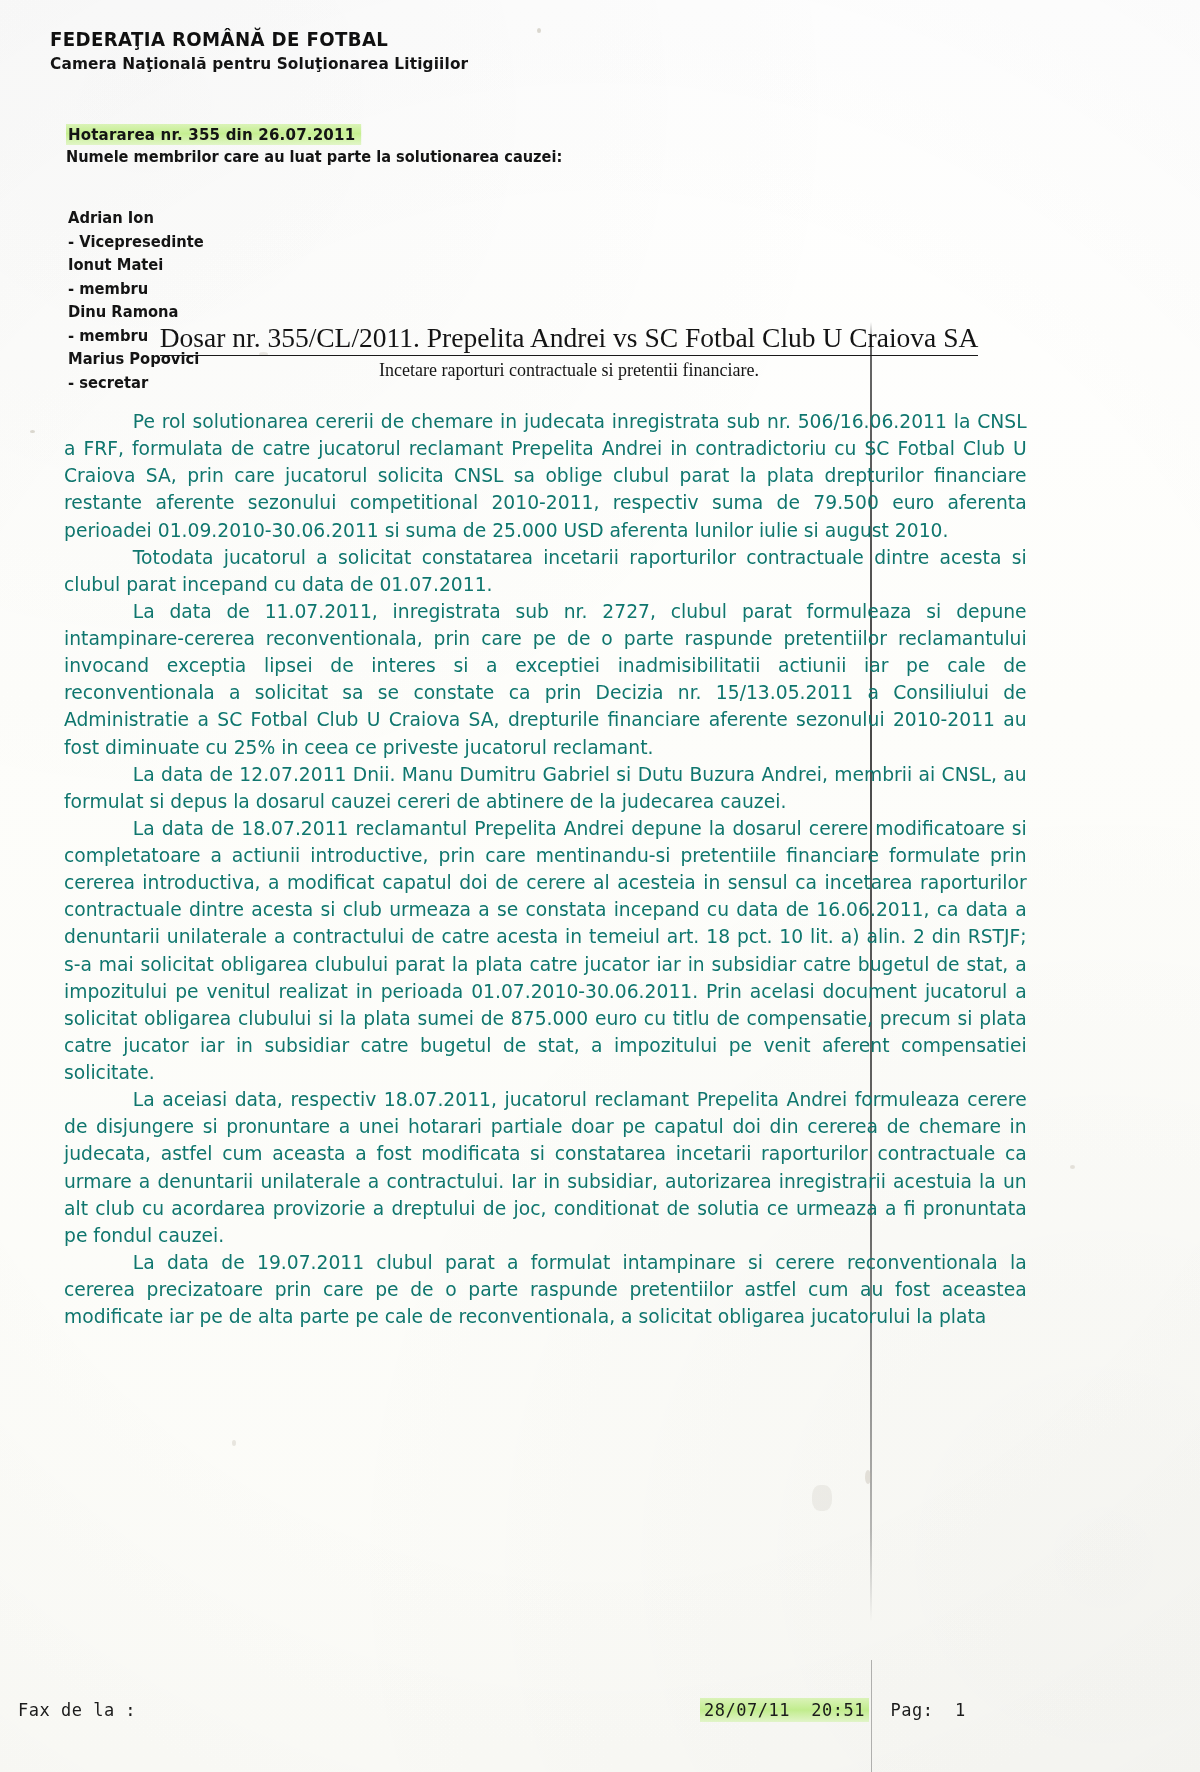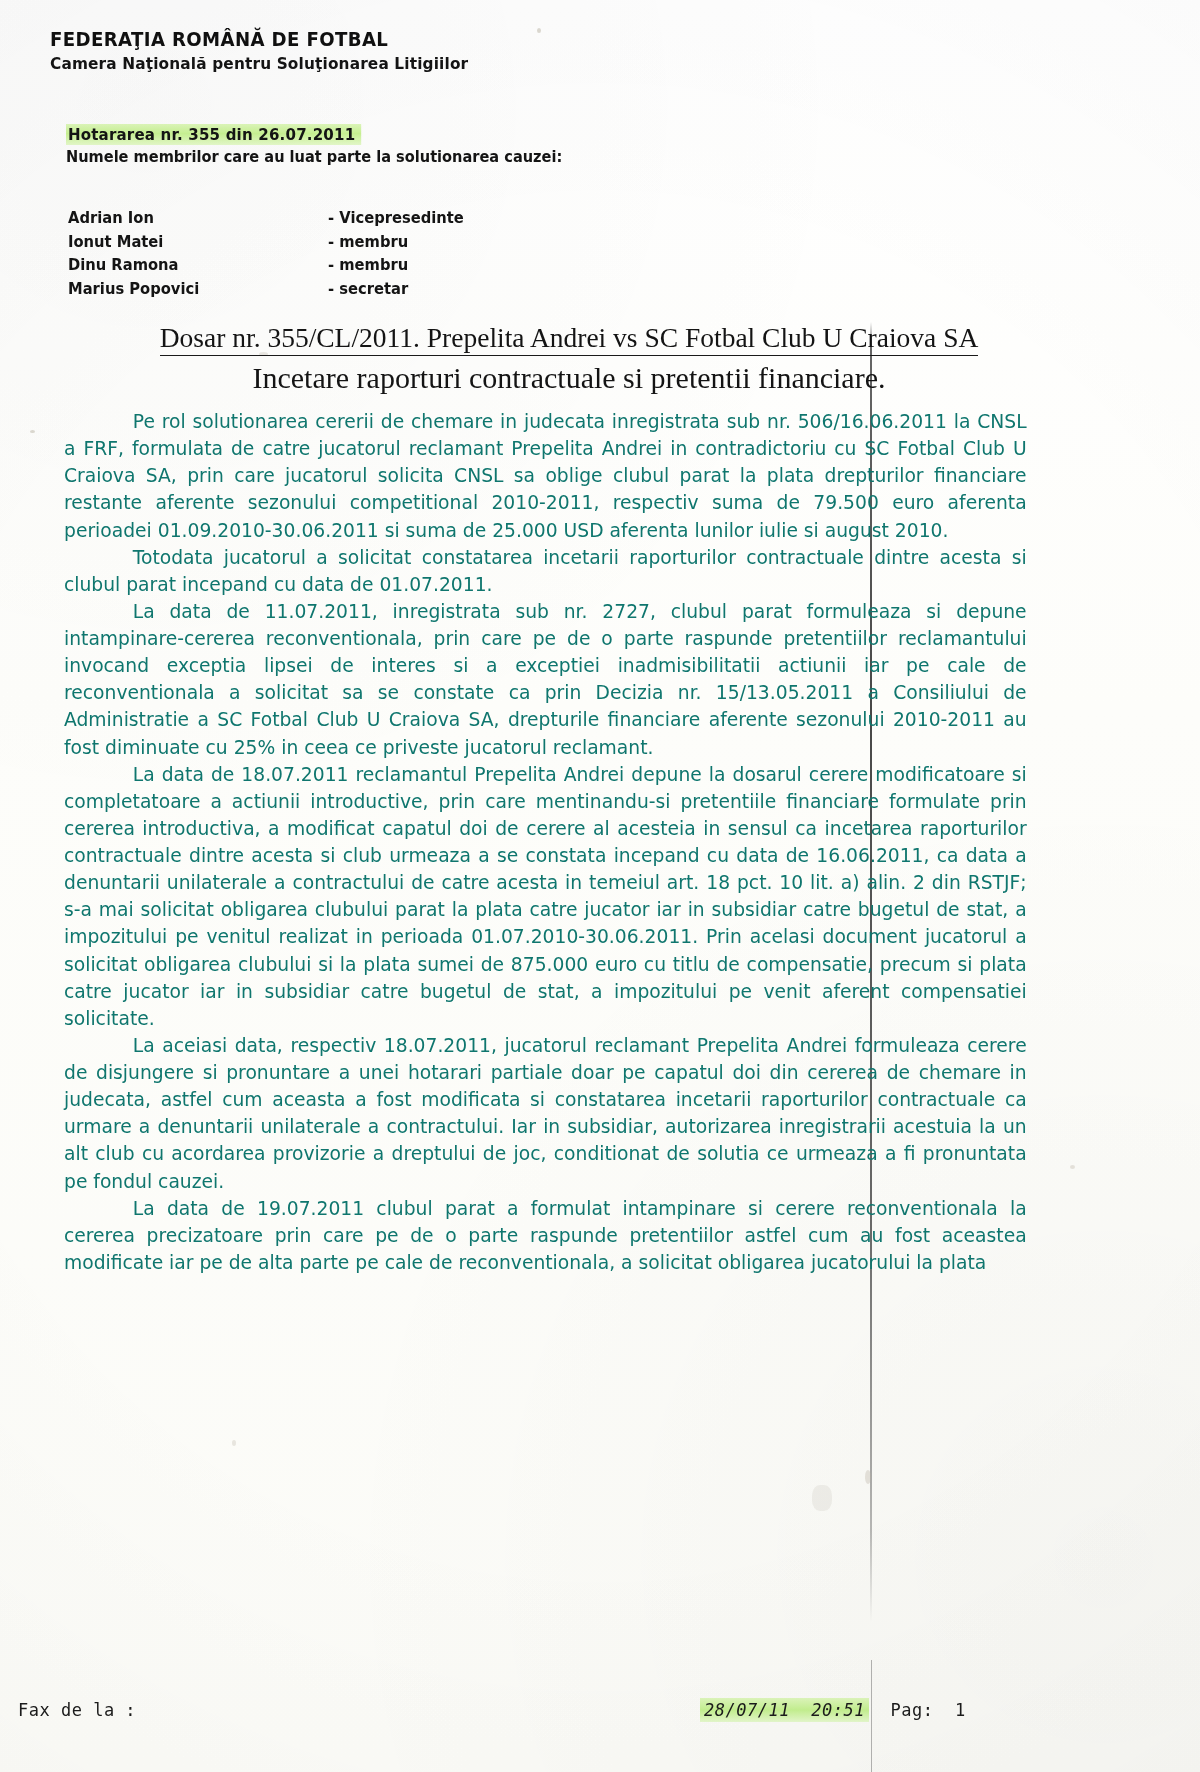--- a/index.html
+++ b/index.html
@@ -74,39 +74,39 @@
     letter-spacing:.2px;
   }
   .decblock .d2{
     font-size:15.5px;font-weight:bold;margin-top:4px;
     font-family:"DejaVu Sans", sans-serif;
     transform:scaleX(.94);transform-origin:left center;
   }
 
   
   .members{position:absolute;left:68px;top:207px;font-family:"DejaVu Sans", sans-serif;}
-  .mrow{display:flex;line-height:1.52;}
+  .mrow{display:flex;line-height:1.52;flex-direction:column;}
   .mname{width:260px;font-size:15.5px;font-weight:bold;transform:scaleX(.95);transform-origin:left center;}
   .mrole{font-size:15.5px;font-weight:bold;transform:scaleX(.95);transform-origin:left center;}
 
   
   .casetitle{
     position:absolute;left:64px;top:322px;width:1010px;
     font-family:"Liberation Serif", serif;
     text-align:center;
   }
   .casetitle .t1{
     font-size:27.5px;line-height:1.16;
     border-bottom:1.6px solid #1a1a1a;
     display:inline-block;
     padding-bottom:1px;
     white-space:nowrap;
   }
   .casetitle .t2{
-    font-size:30px;line-height:1.2;margin-top:4px;
+    font-size:18px;line-height:1.2;margin-top:4px;
   }
 
   
   .body{
     position:absolute;left:64px;top:408px;width:1008px;
     font-family:"DejaVu Sans", sans-serif;
     font-size:19.6px;
     line-height:1.385;
     text-align:justify;
     color:#0f766e;
@@ -118,21 +118,20 @@
   .footer{
     position:absolute;left:0;top:1700px;width:1200px;
     font-family:"DejaVu Sans Mono", monospace;
     font-size:17px;color:#1b1b1b;
   }
   .footer .fl{position:absolute;left:18px;top:0;letter-spacing:.5px;}
   .footer .fr{position:absolute;left:700px;top:0;letter-spacing:.5px;white-space:pre;}
   .footer .fhl{
     background:linear-gradient(180deg,rgba(196,240,138,.55) 0%,rgba(180,234,116,.8) 50%,rgba(205,243,160,.5) 100%);
     padding:2px 4px;
-    font-style:italic;
   }
 
   
   .speck{position:absolute;background:#b9b3a4;border-radius:50%;opacity:.5;pointer-events:none;z-index:2;}
 </style>
 </head>
 <body>
 
 <div class="page"></div>
 <div class="noise"></div>
@@ -175,20 +174,23 @@
 
   <div class="body">
     <p>
         <span class="sq">Pe rol solutionarea cererii de chemare in judecata inregistrata sub nr. 506/16.06.2011 la CNSL a FRF, formulata de catre jucatorul reclamant Prepelita Andrei in contradictoriu cu SC Fotbal Club U Craiova SA, prin care jucatorul solicita CNSL sa oblige clubul parat la plata drepturilor financiare restante aferente sezonului competitional 2010-2011, respectiv suma de 79.500 euro aferenta perioadei 01.09.2010-30.06.2011 si suma de 25.000 USD aferenta lunilor iulie si august 2010.</span>
       </p>
     <p>
         <span class="sq">Totodata jucatorul a solicitat constatarea incetarii raporturilor contractuale dintre acesta si clubul parat incepand cu data de 01.07.2011.</span>
       </p>
     <p>
         <span class="sq">La data de 11.07.2011, inregistrata sub nr. 2727, clubul parat formuleaza si depune intampinare-cererea reconventionala, prin care pe de o parte raspunde pretentiilor reclamantului invocand exceptia lipsei de interes si a exceptiei inadmisibilitatii actiunii iar pe cale de reconventionala a solicitat sa se constate ca prin Decizia nr. 15/13.05.2011 a Consiliului de Administratie a SC Fotbal Club U Craiova SA, drepturile financiare aferente sezonului 2010-2011 au fost diminuate cu 25% in ceea ce priveste jucatorul reclamant.</span>
+      </p>
+    <p>
+        <span class="sq">La data de 12.07.2011 Dnii. Manu Dumitru Gabriel si Dutu Buzura Andrei, membrii ai CNSL, au formulat si depus la dosarul cauzei cereri de abtinere de la judecarea cauzei.</span>
       </p>
     <p>
         <span class="sq">La data de 18.07.2011 reclamantul Prepelita Andrei depune la dosarul cerere modificatoare si completatoare a actiunii introductive, prin care mentinandu-si pretentiile financiare formulate prin cererea introductiva, a modificat capatul doi de cerere al acesteia in sensul ca incetarea raporturilor contractuale dintre acesta si club urmeaza a se constata incepand cu data de 16.06.2011, ca data a denuntarii unilaterale a contractului de catre acesta in temeiul art. 18 pct. 10 lit. a) alin. 2 din RSTJF; s-a mai solicitat obligarea clubului parat la plata catre jucator iar in subsidiar catre bugetul de stat, a impozitului pe venitul realizat in perioada 01.07.2010-30.06.2011. Prin acelasi document jucatorul a solicitat obligarea clubului si la plata sumei de 875.000 euro cu titlu de compensatie, precum si plata catre jucator iar in subsidiar catre bugetul de stat, a impozitului pe venit aferent compensatiei solicitate.</span>
       </p>
     <p>
         <span class="sq">La aceiasi data, respectiv 18.07.2011, jucatorul reclamant Prepelita Andrei formuleaza cerere de disjungere si pronuntare a unei hotarari partiale doar pe capatul doi din cererea de chemare in judecata, astfel cum aceasta a fost modificata si constatarea incetarii raporturilor contractuale ca urmare a denuntarii unilaterale a contractului. Iar in subsidiar, autorizarea inregistrarii acestuia la un alt club cu acordarea provizorie a dreptului de joc, conditionat de solutia ce urmeaza a fi pronuntata pe fondul cauzei.</span>
       </p>
     <p>
         <span class="sq">La data de 19.07.2011 clubul parat a formulat intampinare si cerere reconventionala la cererea precizatoare prin care pe de o parte raspunde pretentiilor astfel cum au fost aceastea modificate iar pe de alta parte pe cale de reconventionala, a solicitat obligarea jucatorului la plata</span>
       </p>

